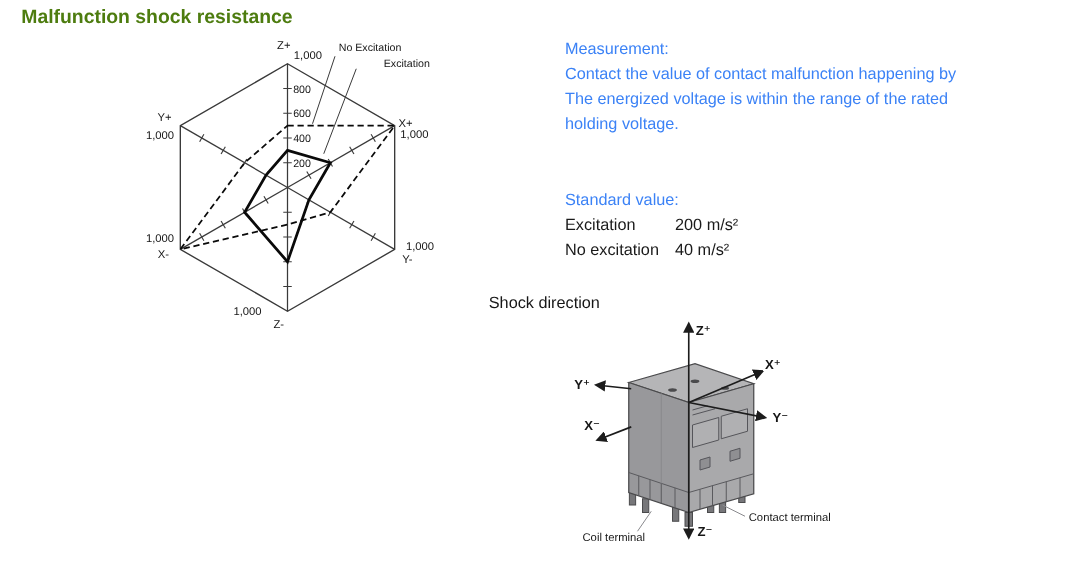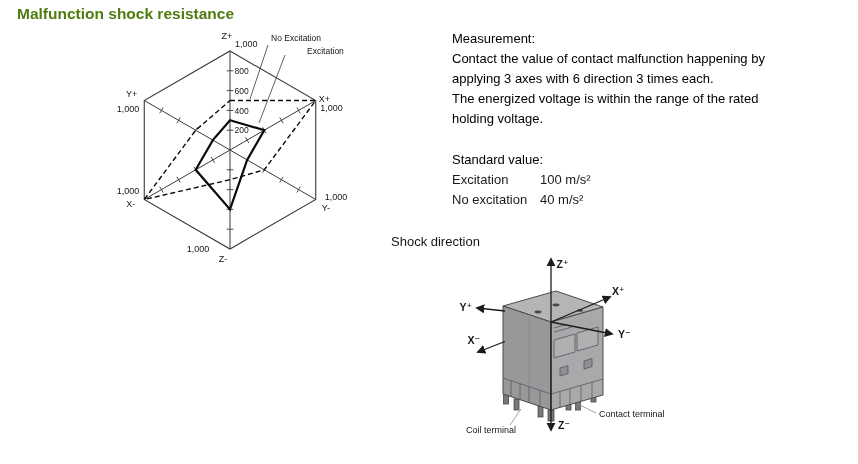--- a/index.html
+++ b/index.html
@@ -10,21 +10,21 @@
     font-family: "Liberation Sans", "DejaVu Sans", sans-serif;
     color: #1a1a1a;
     overflow: hidden;
   }
   .page-title {
     position: absolute; left: 17px; top: 5px;
     font-size: 15.5px; font-weight: bold; color: #4d7c0f;
   }
   .chart-wrap { position: absolute; left: 95px; top: 28px; width: 290px; height: 250px; }
   .right-col-text { position: absolute; left: 452px; top: 29px; width: 350px; }
-  .t-line { font-size: 13px; line-height: 20px; color: #000000; }
+  .t-line { font-size: 13px; line-height: 20px; color: #3b82f6; }
   .standard-block { position: absolute; left: 452px; top: 150px; width: 320px; }
   .std-row { display: flex; font-size: 13px; line-height: 20px; }
   .std-label { width: 88px; }
   .shock-heading { position: absolute; left: 391px; top: 234px; font-size: 13px; color: #161616; text-align: right; }
   .diagram-wrap { position: absolute; left: 440px; top: 250px; width: 260px; height: 214px; }
   svg text { fill: #161616; }
   .ax3d { font-size: 10.5px; font-weight: bold; }
   .term { font-size: 9px; }
   .leg { font-size: 8.5px; }
 </style>
@@ -90,30 +90,29 @@
     <line x1="173" y1="17" x2="155" y2="71" stroke="#3a3a3a" stroke-width="0.8"></line>
     <line x1="190" y1="27" x2="164" y2="95" stroke="#3a3a3a" stroke-width="0.8"></line>
     <text class="leg" x="176" y="13">No Excitation</text>
     <text class="leg" x="212" y="25.5">Excitation</text>
   </svg>
 </div>
 
 <div class="right-col-text">
   <div class="t-line">Measurement:</div>
   <div class="t-line">Contact the value of contact malfunction happening by</div>
-  <div class="t-line">applying 3 axes with 6 direction 3 times each.</div>
   <div class="t-line">The energized voltage is within the range of the rated</div>
   <div class="t-line">holding voltage.</div>
 </div>
 
 <div class="standard-block">
   <div class="t-line">Standard value:</div>
   <div class="std-row">
     <div class="std-label">Excitation</div>
-    <div>100 m/s²</div>
+    <div>200 m/s²</div>
   </div>
   <div class="std-row">
     <div class="std-label">No excitation</div>
     <div>40 m/s²</div>
   </div>
 </div>
 
 <div class="shock-heading">Shock direction</div>
 
 <div class="diagram-wrap">

